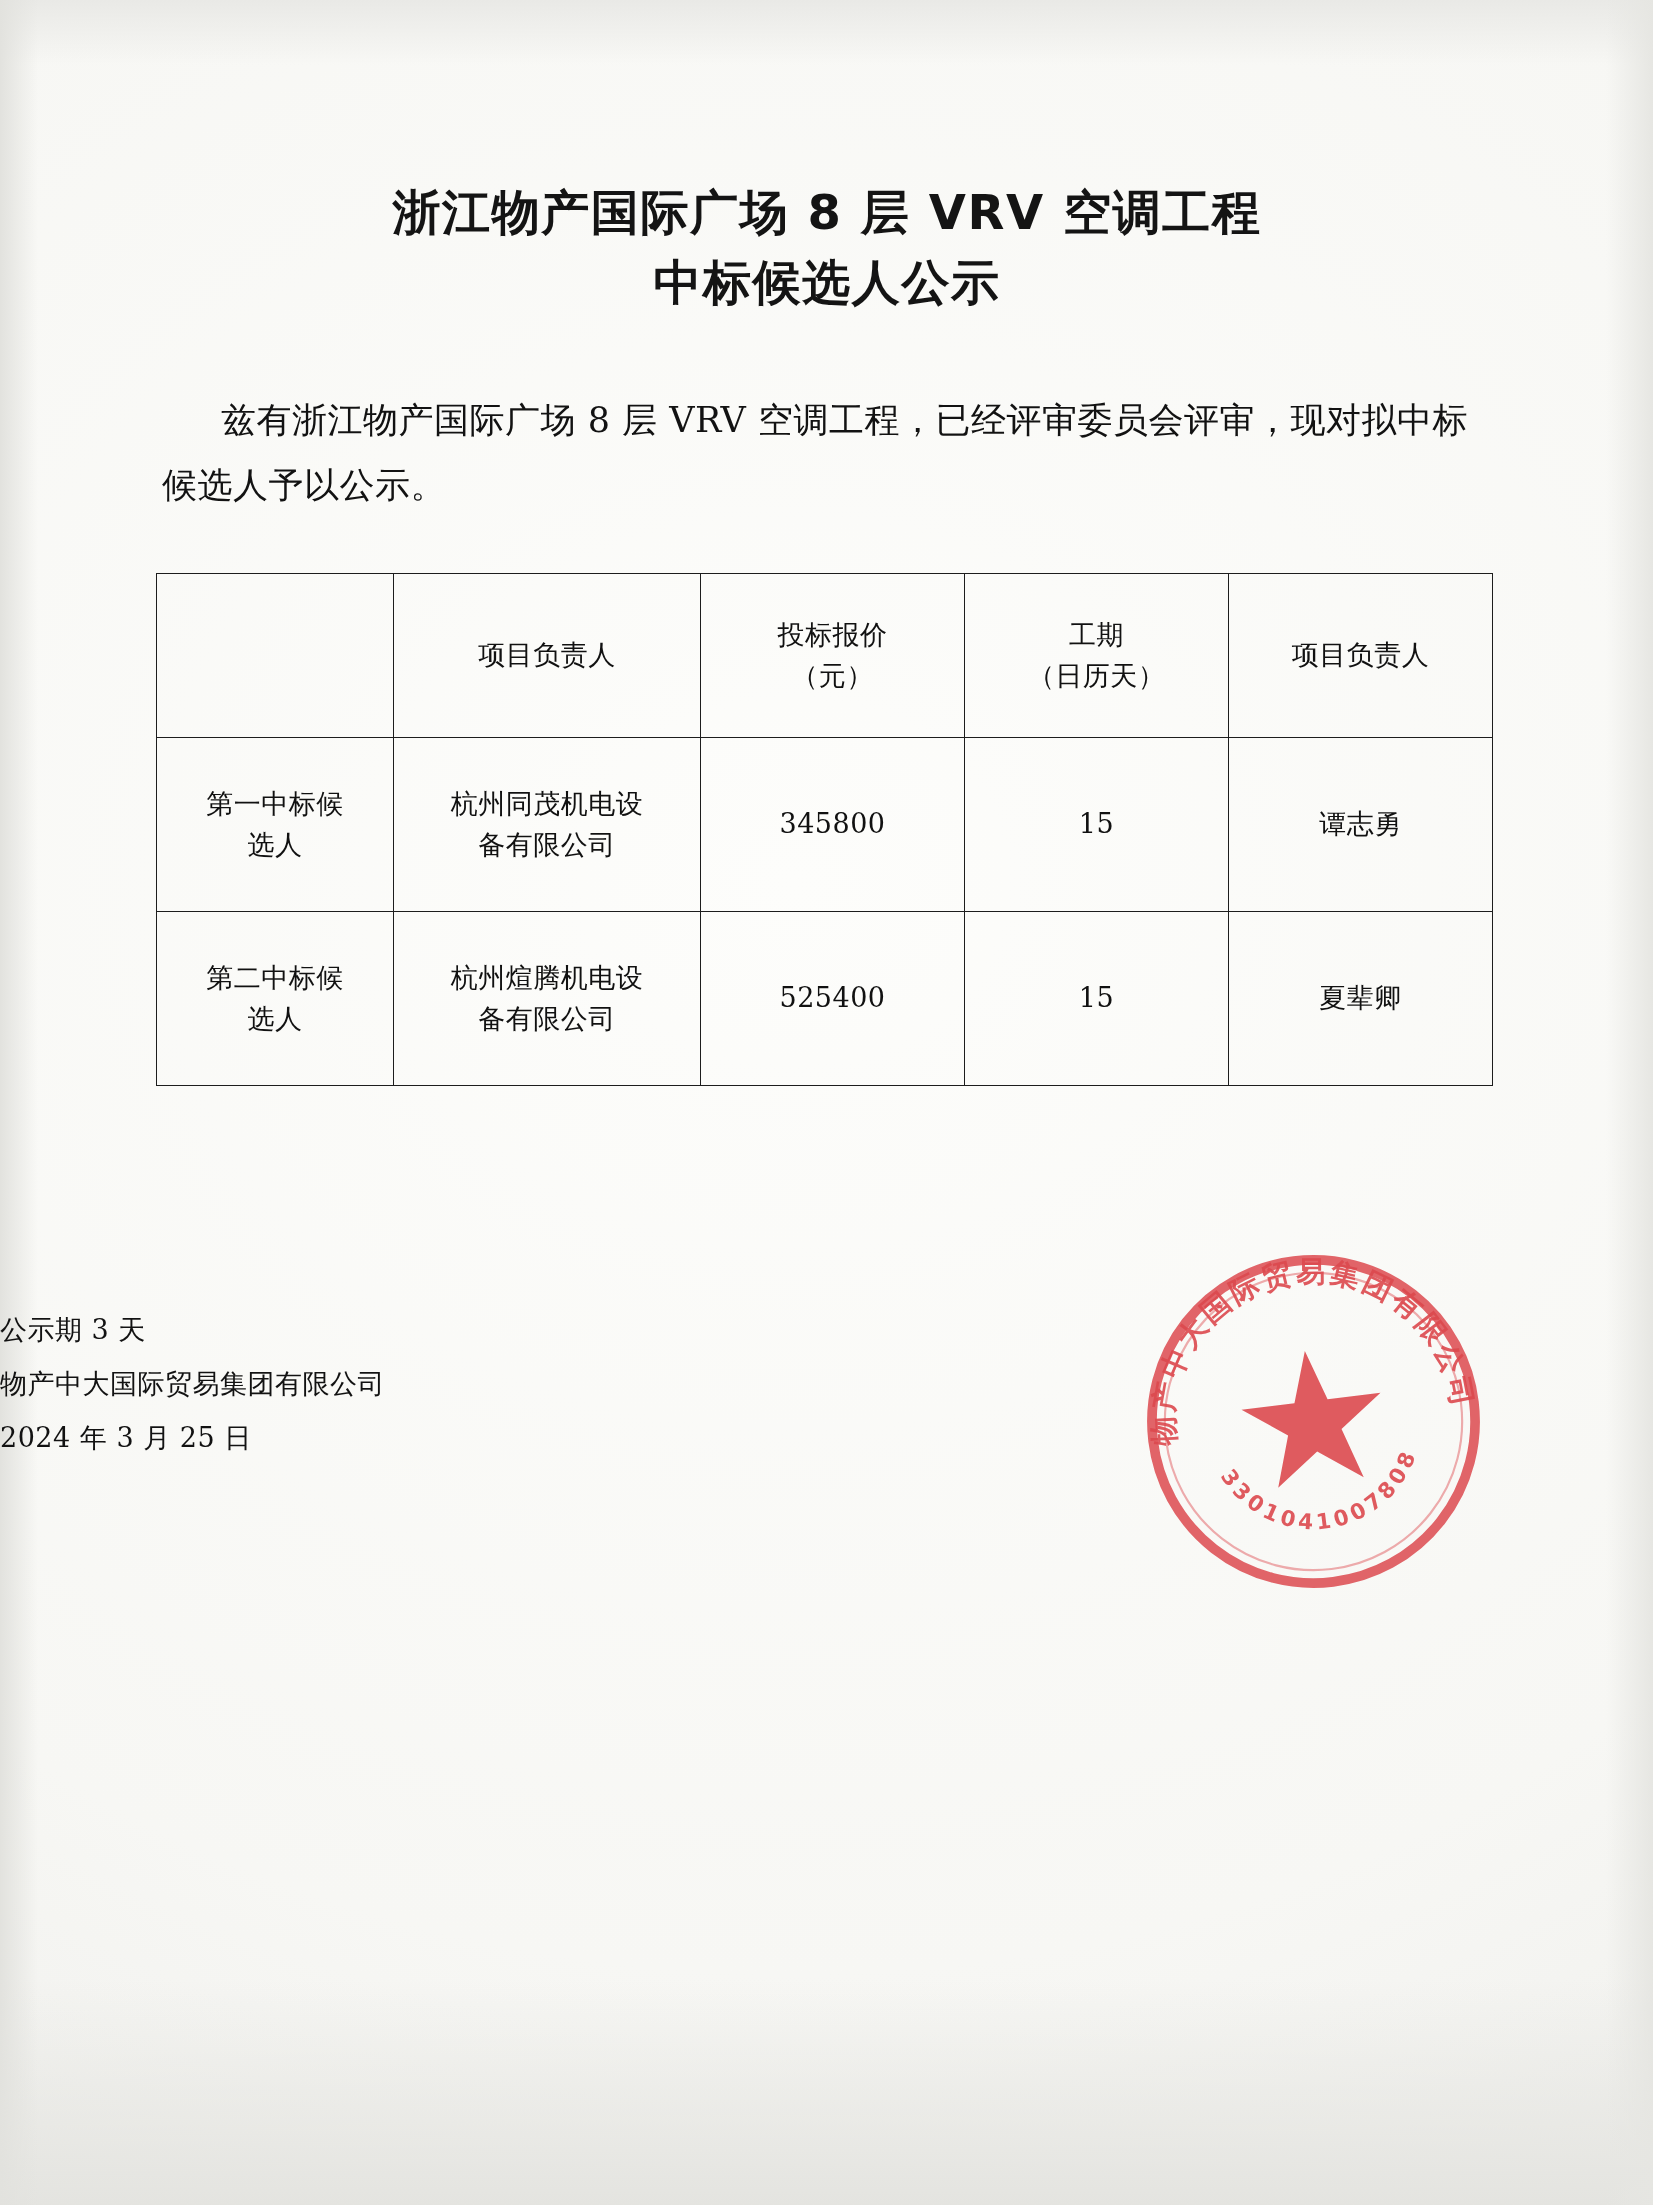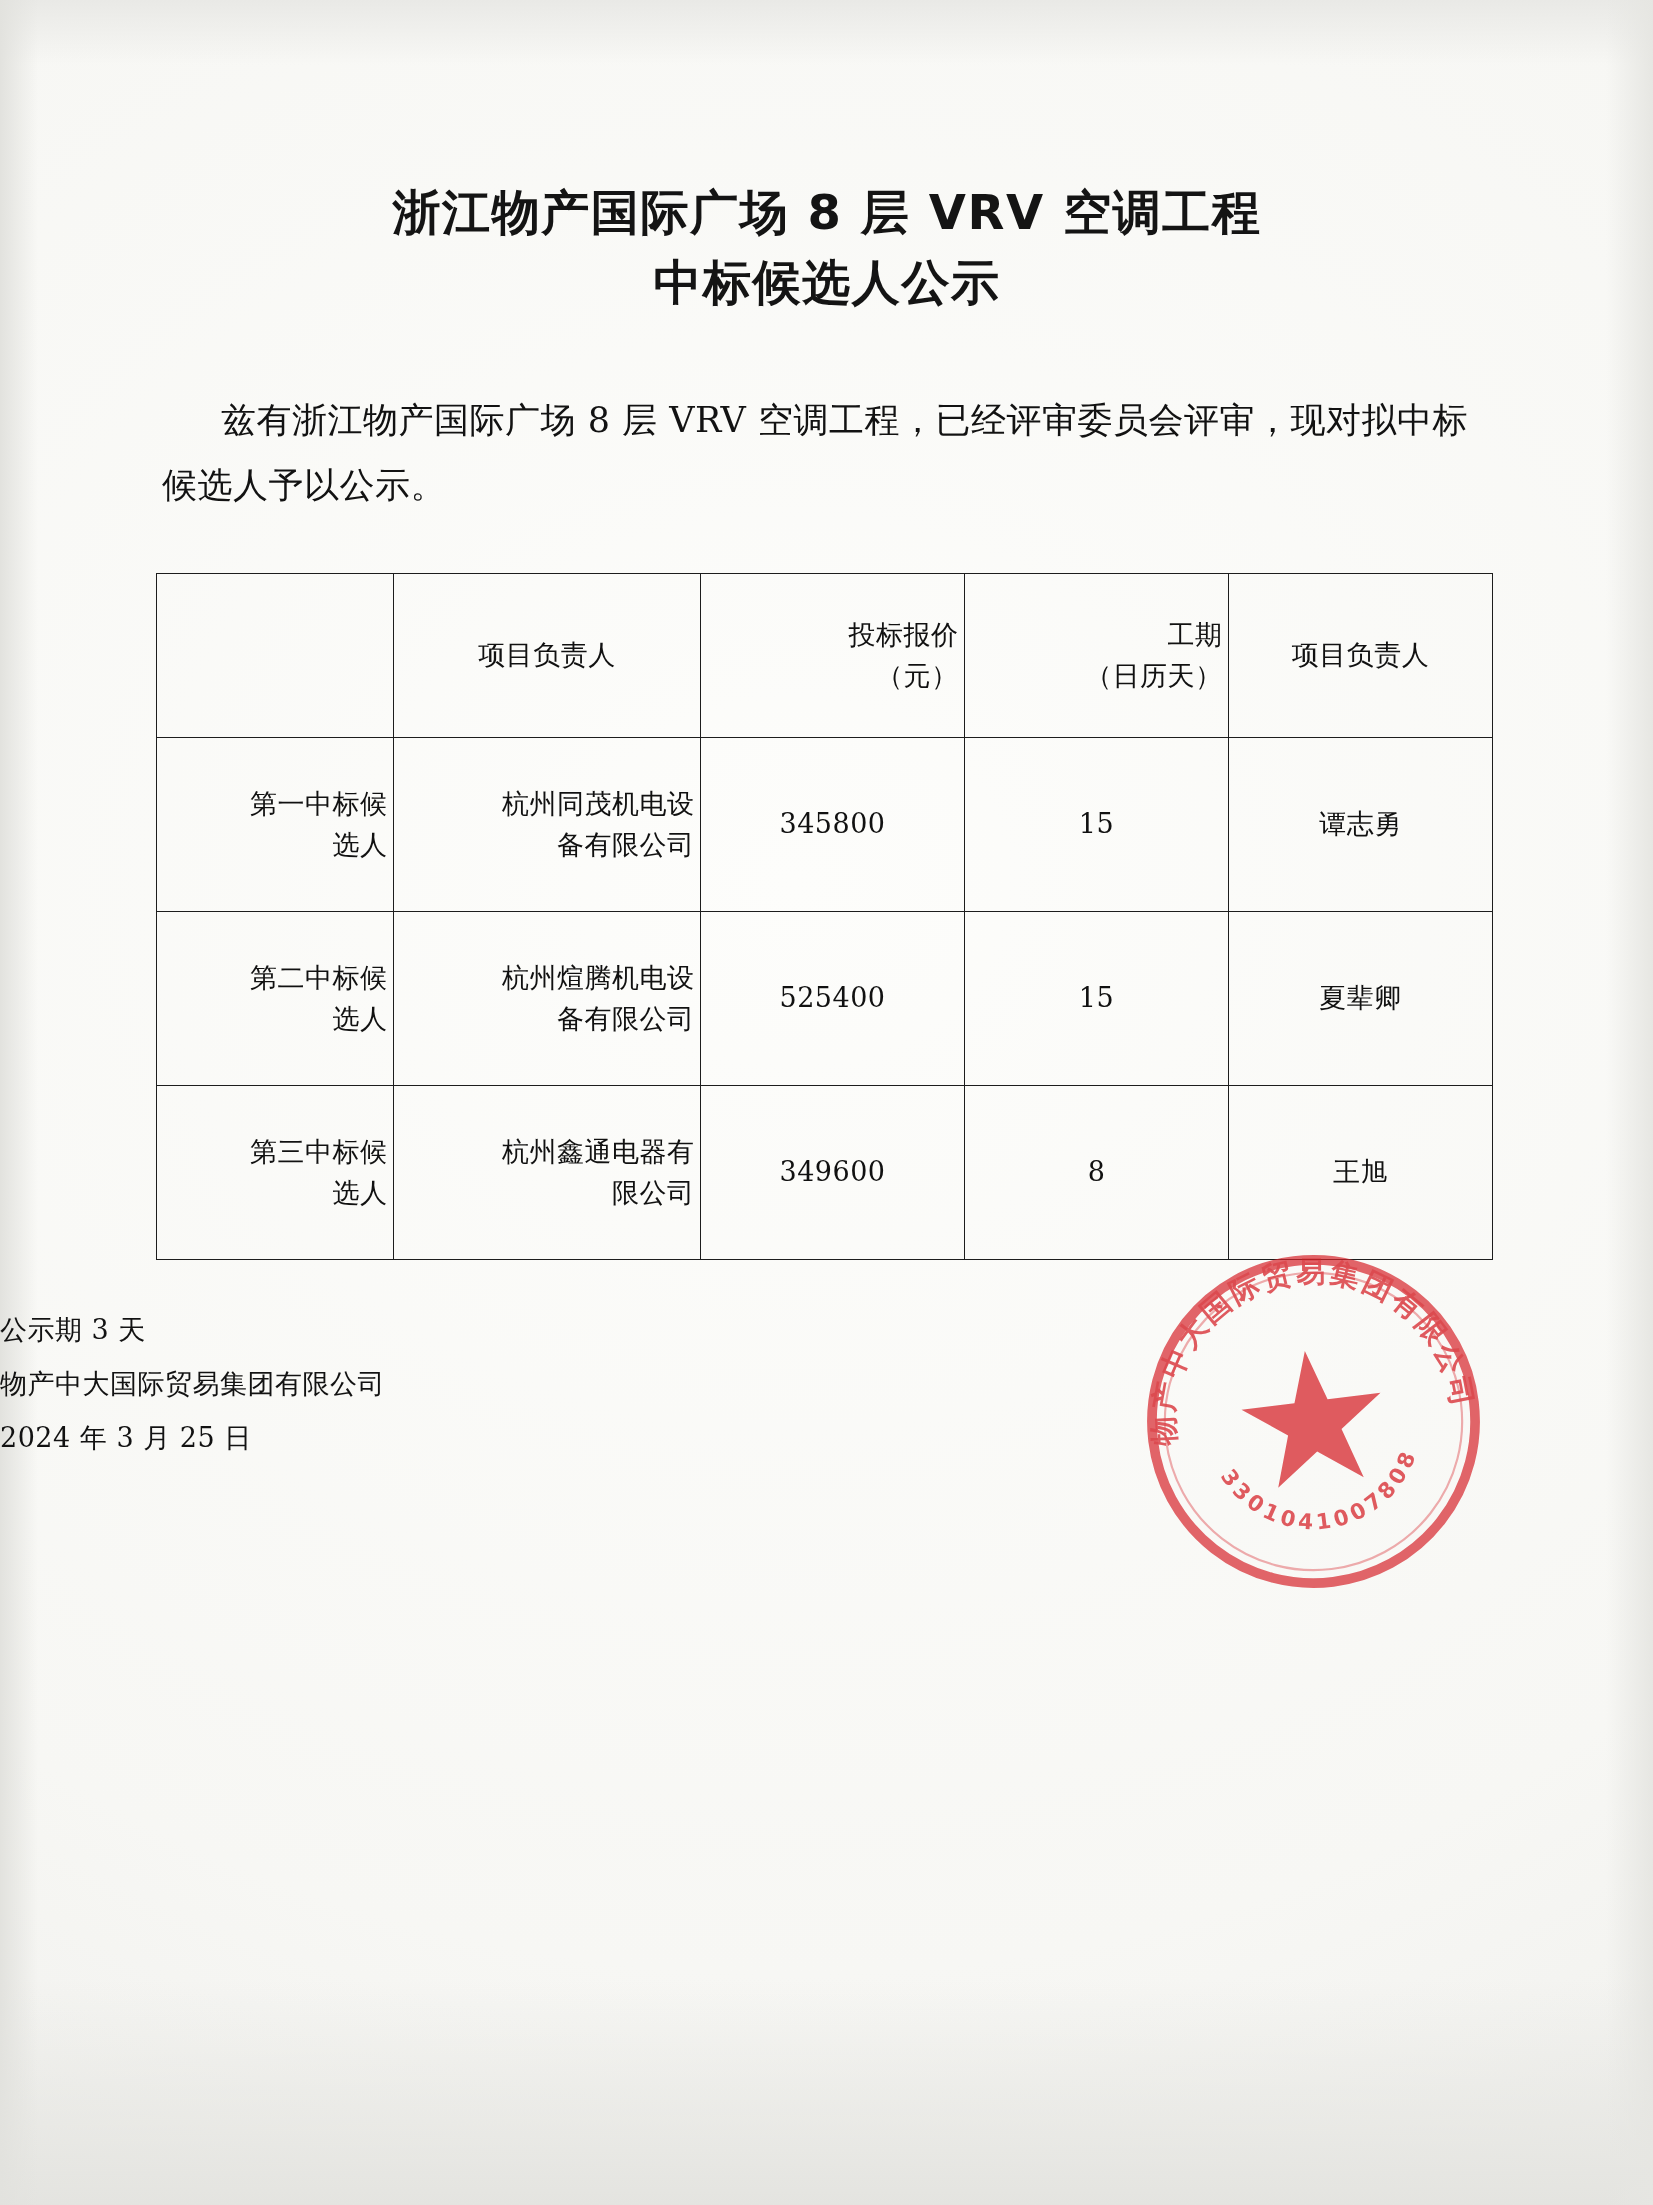--- a/index.html
+++ b/index.html
@@ -102,21 +102,21 @@
   }
   col.c0 { width: 237px; }
   col.c1 { width: 307px; }
   col.c2 { width: 264px; }
   col.c3 { width: 264px; }
   col.c4 { width: 264px; }
 
   tr.head td { height: 135px; }
   tr.body td { height: 145px; }
 
-  .cell-sub { display: block; text-align: right; }
+  .cell-sub { display: block; }
 
   .sign-block {
     position: absolute;
     top: 1303px;
     left: 0;
     width: 1502px;
     text-align: left;
     color: #121212;
   }
   .sign-line {
@@ -200,33 +200,20 @@
         </td>
         <td>
           <span class="cell-sub">杭州煊腾机电设</span>
           <span class="cell-sub">备有限公司</span>
         </td>
         <td>525400</td>
         <td>15</td>
         <td>夏辈卿</td>
       </tr>
 
-      <tr class="body">
-        <td>
-          <span class="cell-sub">第三中标候</span>
-          <span class="cell-sub">选人</span>
-        </td>
-        <td>
-          <span class="cell-sub">杭州鑫通电器有</span>
-          <span class="cell-sub">限公司</span>
-        </td>
-        <td>349600</td>
-        <td>8</td>
-        <td>王旭</td>
-      </tr>
     </tbody>
   </table>
 
   <div class="sign-block">
     <div class="sign-line">公示期 3 天</div>
     <div class="sign-line">物产中大国际贸易集团有限公司</div>
     <div class="sign-line">2024 年 3 月 25 日</div>
   </div>
 
   <div class="seal">

